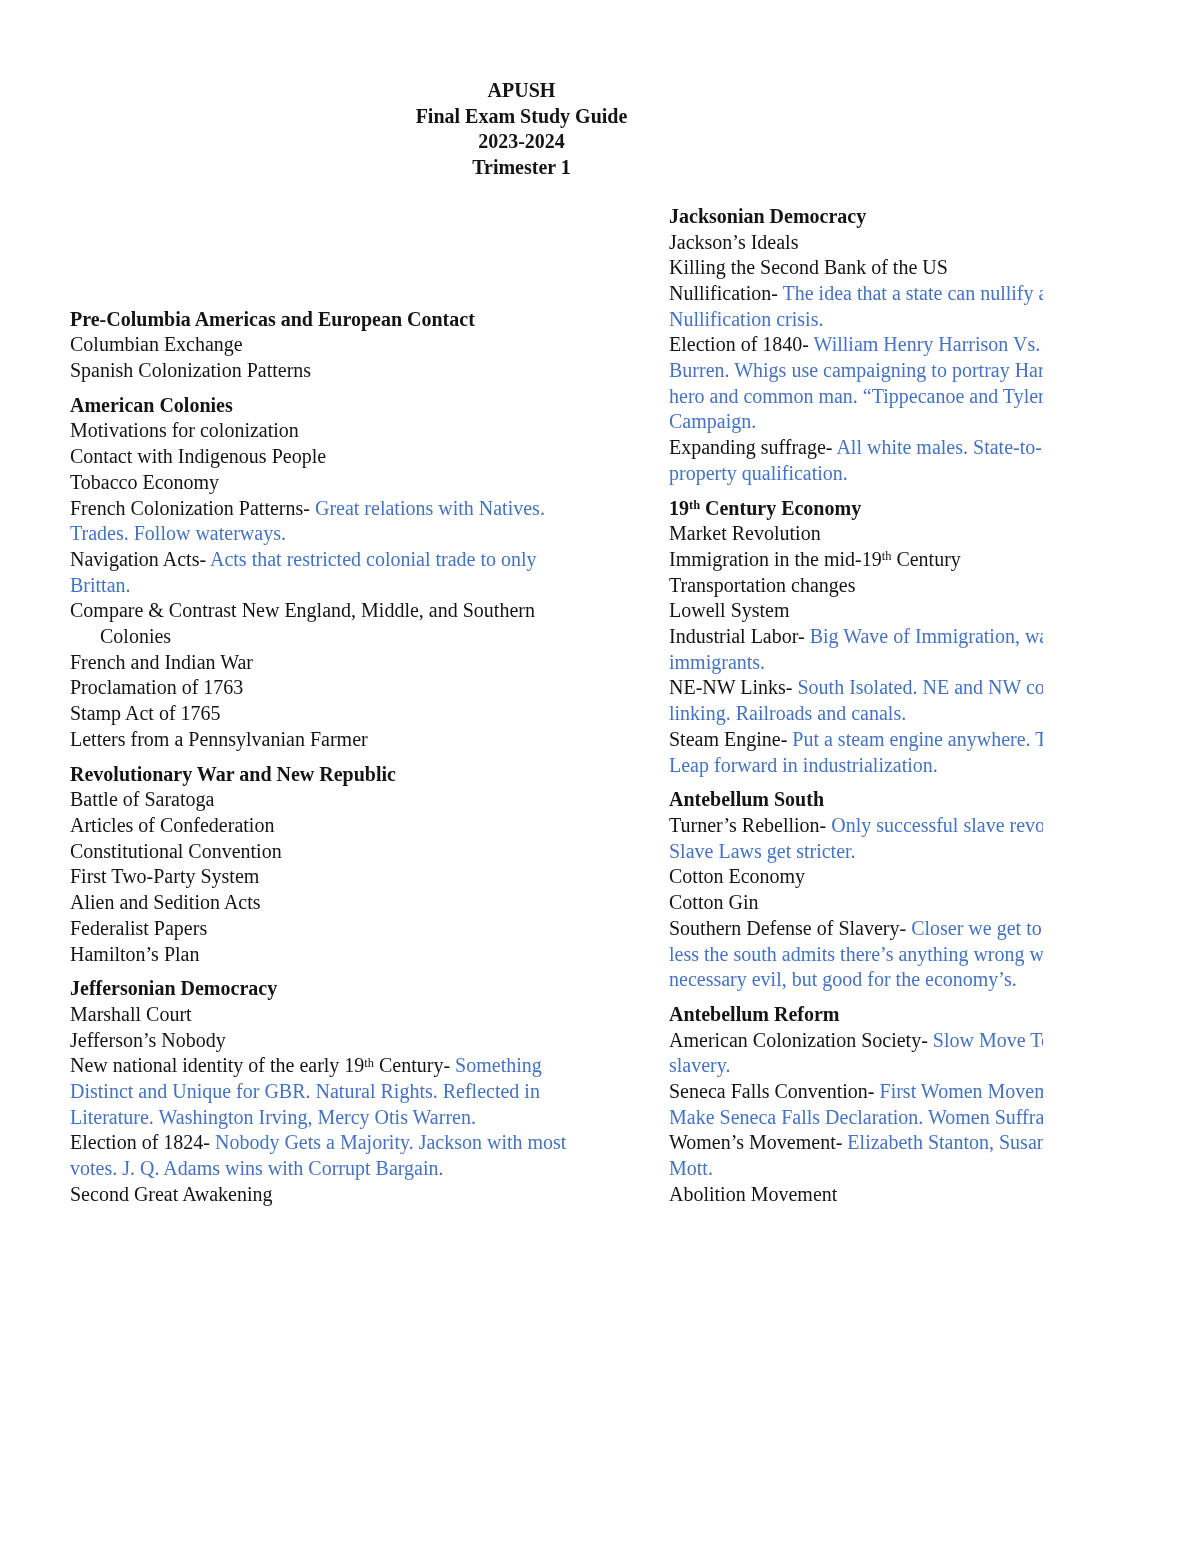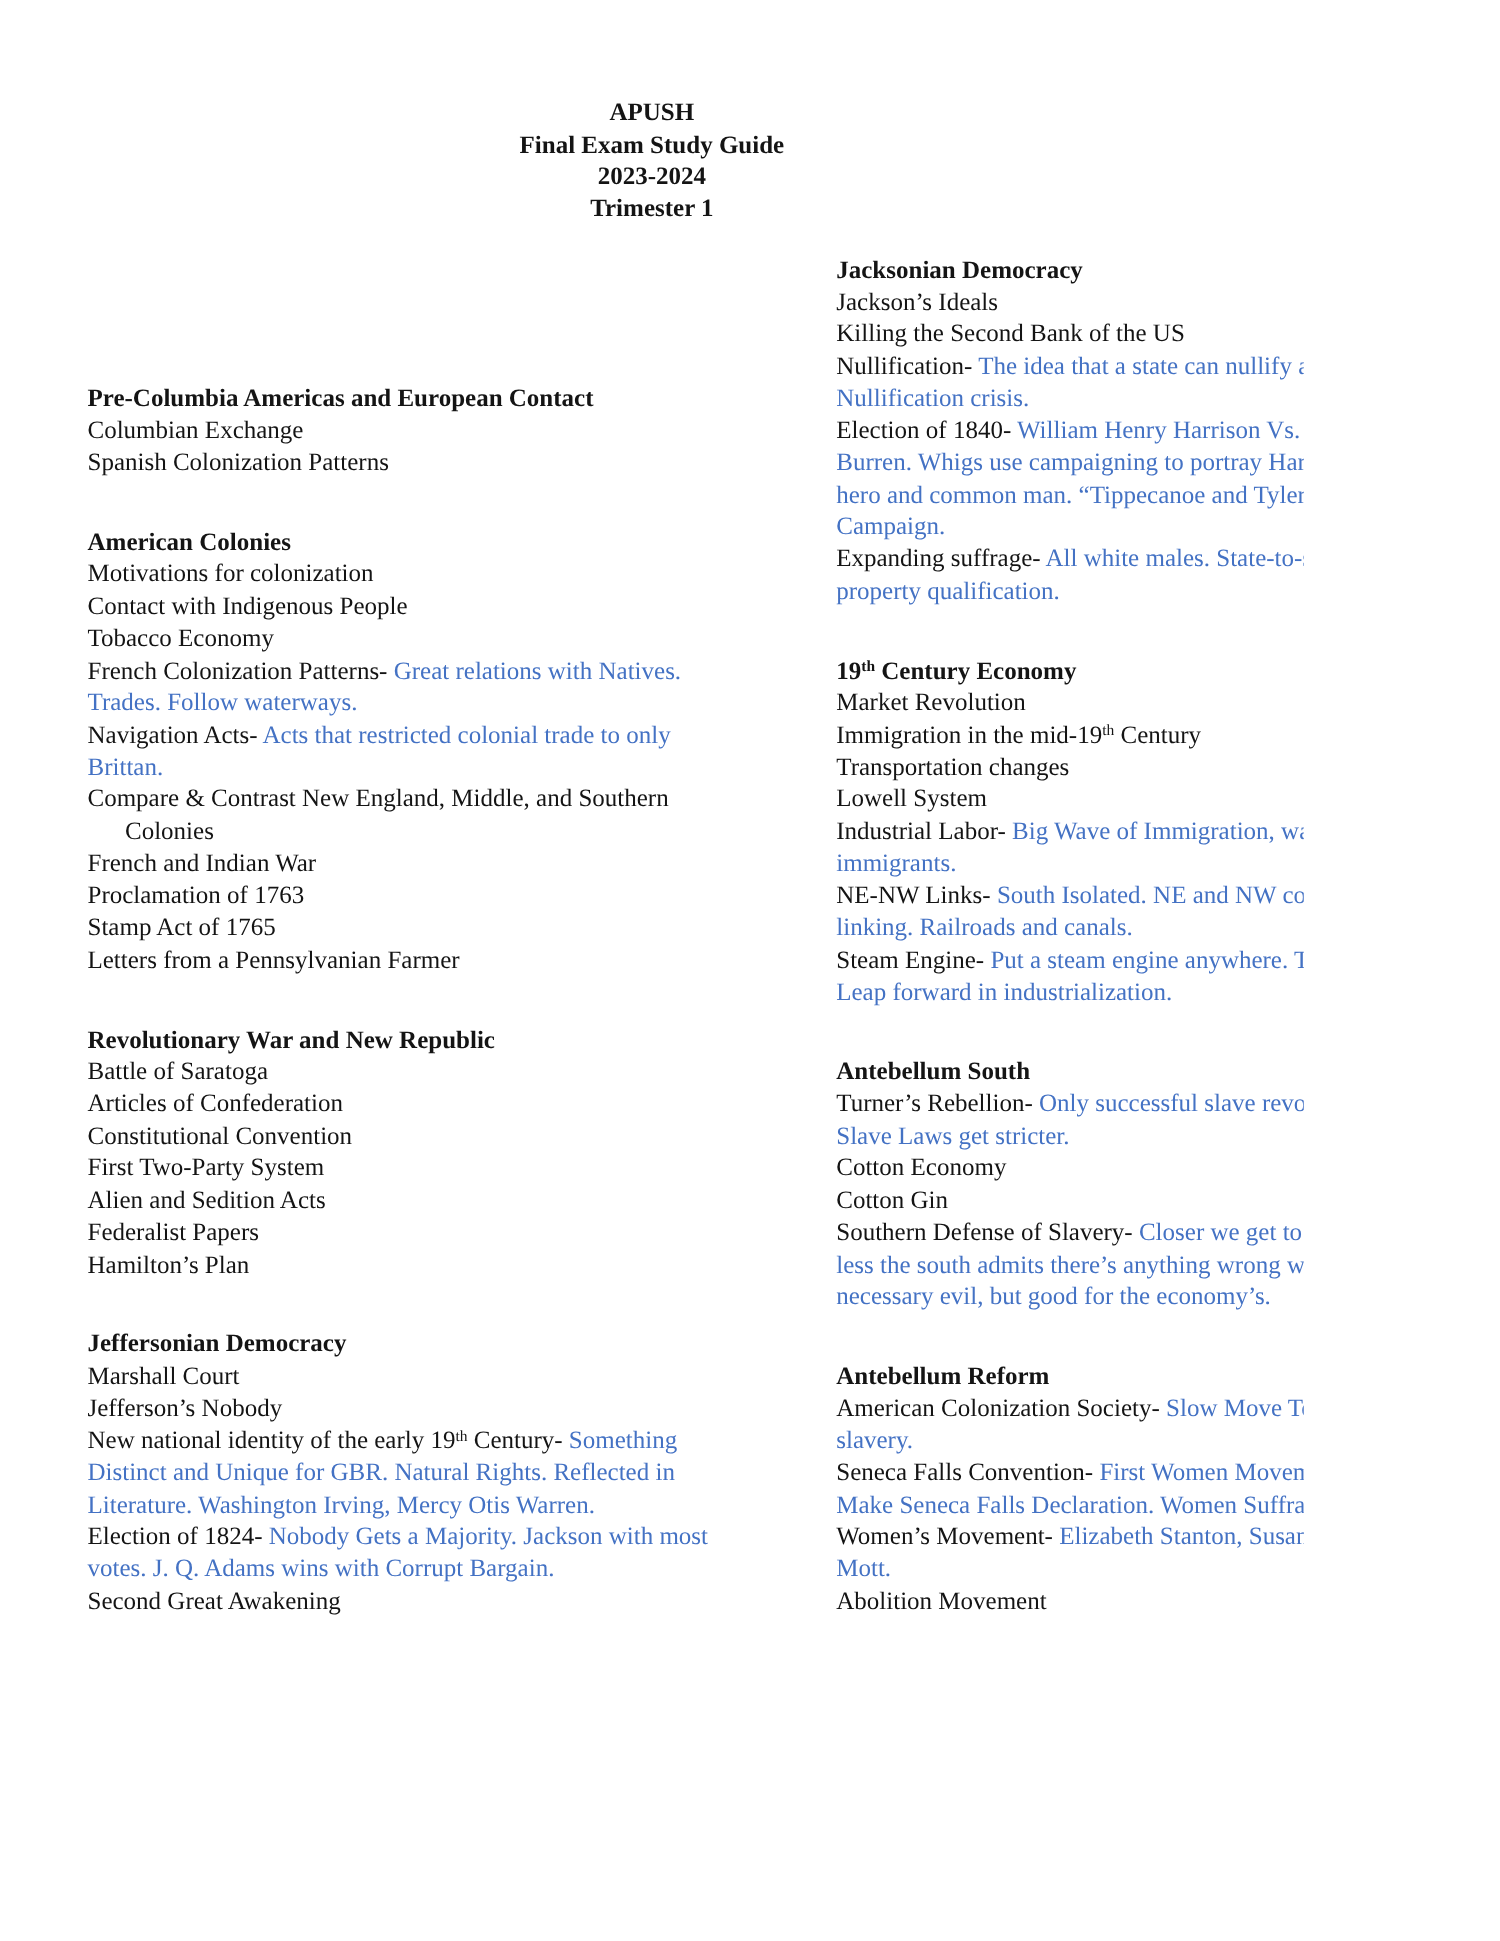--- a/index.html
+++ b/index.html
@@ -21,21 +21,21 @@
     text-align: center;
     font-weight: bold;
   }
   .title-line { white-space: pre; }
   .columns {
     display: flex;
     gap: 84px;
     align-items: flex-end;
   }
   .column { width: 515px; flex: 0 0 515px; }
-  .study-section + .study-section { margin-top: 38px; }
+  .study-section + .study-section { margin-top: 9px; }
   .heading { font-weight: bold; }
   .item { font-weight: normal; }
   .item.hanging { padding-left: 30px; text-indent: -30px; }
   .blue { color: #4472C4; }
   sup {
     font-size: 62%;
     line-height: 0;
     vertical-align: baseline;
     position: relative;
     top: -0.45em;

